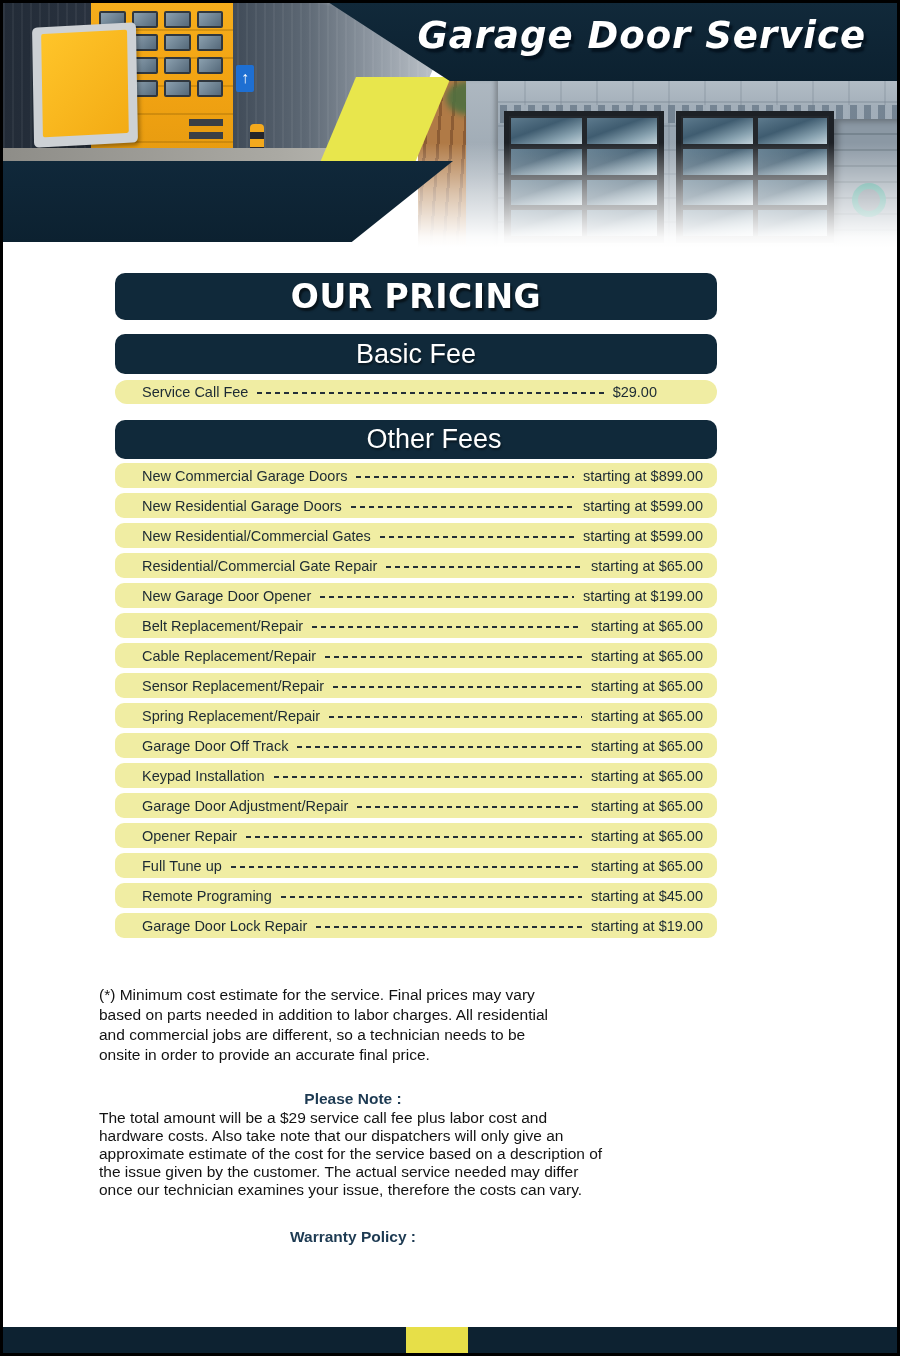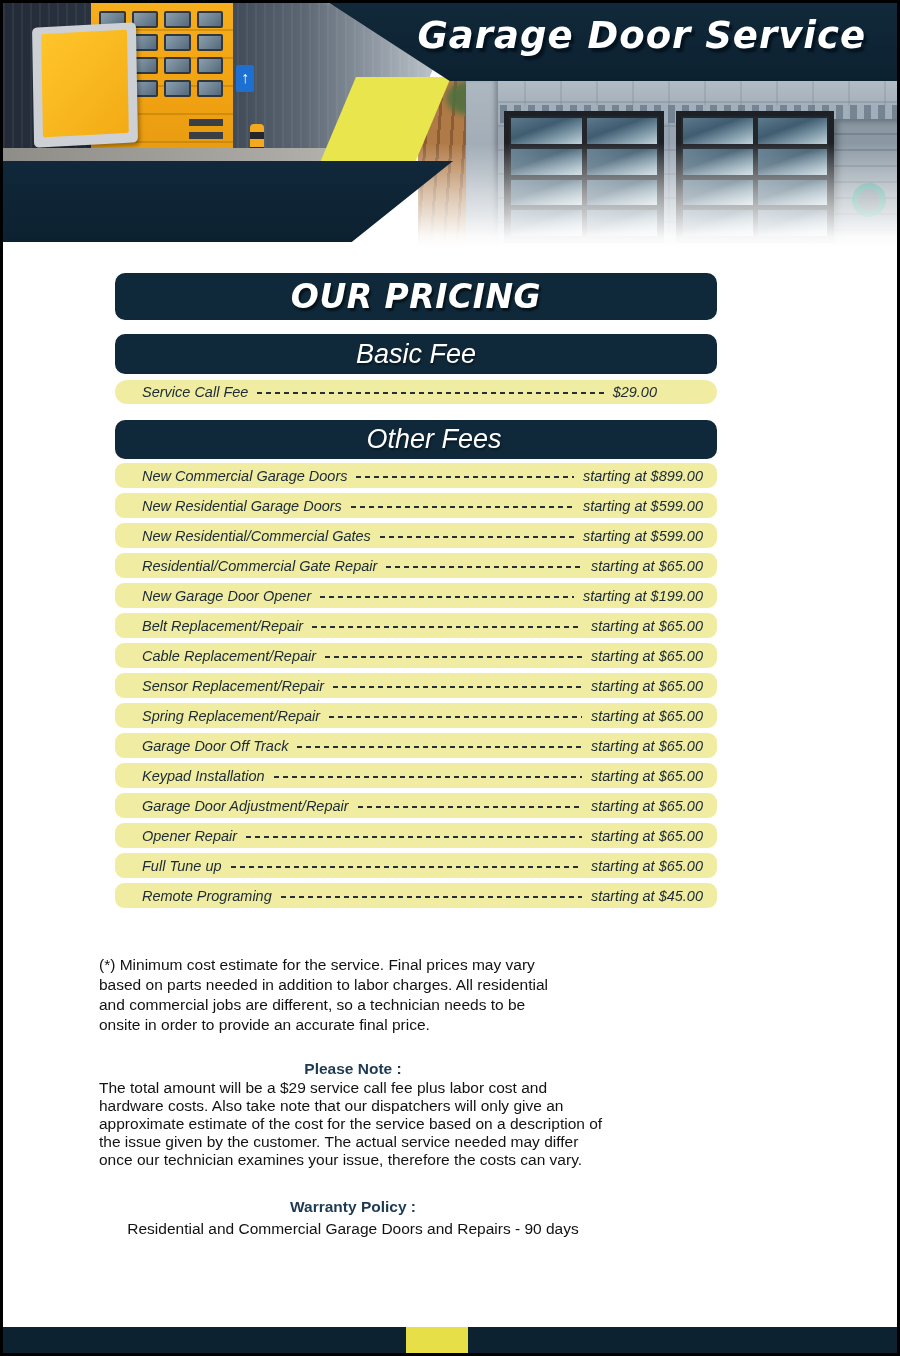--- a/index.html
+++ b/index.html
@@ -88,21 +88,21 @@
     color:#fff;font-family:"DejaVu Sans", sans-serif;font-weight:700;
     font-size:37px;letter-spacing:1px;line-height:1;
     text-shadow:3px 4px 2px rgba(4,16,28,.85);font-style:italic;}
   .stripe-yellow{position:absolute;left:316px;top:74px;width:132px;height:88px;
     background:#e8e64c;clip-path:polygon(28% 0,100% 0,72% 100%,0 100%);}
   .band-left{position:absolute;left:0;top:158px;width:450px;height:81px;
     background:linear-gradient(180deg,#10283a,#0c2130);
     clip-path:polygon(0 0,100% 0,77.5% 100%,0 100%);}
 
   
-  .pricing{padding:26px 0 0 112px;width:716px;font-style:italic;}
+  .pricing{padding:26px 0 0 112px;width:716px;}
   .bar{width:602px;border-radius:10px;background:#10293a;color:#fff;text-align:center;}
   .bar.title-bar{height:47px;line-height:47px;margin-bottom:14px;
     font-size:33px;font-weight:800;letter-spacing:.5px;
     font-family:"DejaVu Sans", sans-serif;
     text-shadow:2px 3px 2px rgba(0,0,0,.55);}
   .bar.sub-bar{height:40px;line-height:40px;font-size:27px;font-weight:400;
     text-shadow:1px 2px 2px rgba(0,0,0,.45);}
   .bar.sub-bar.basic{margin-bottom:6px;}
   .bar.sub-bar.other{margin-top:16px;margin-bottom:4px;height:39px;line-height:39px;padding-left:36px;}
   .fee-row{width:602px;height:25px;border-radius:9px;background:#f0eda3;
@@ -287,27 +287,31 @@
     <div class="fee-row">
       <span class="fee-label">Full Tune up</span>
       <span class="leader"></span>
       <span class="fee-price">starting at $65.00</span>
     </div>
     <div class="fee-row">
       <span class="fee-label">Remote Programing</span>
       <span class="leader"></span>
       <span class="fee-price">starting at $45.00</span>
     </div>
+    <div class="fee-row">
+      <span class="fee-label">Garage Door Lock Repair</span>
+      <span class="leader"></span>
+      <span class="fee-price">starting at $19.00</span>
+    </div>
   </div>
 
   <div class="notes">
     <p class="disclaimer">(*) Minimum cost estimate for the service. Final prices may vary based on parts needed in addition to labor charges. All residential and commercial jobs are different, so a technician needs to be onsite in order to provide an accurate final price.</p>
     <p class="note-head">Please Note :</p>
     <p class="note-text">The total amount will be a $29 service call fee plus labor cost and hardware costs. Also take note that our dispatchers will only give an approximate estimate of the cost for the service based on a description of the issue given by the customer. The actual service needed may differ once our technician examines your issue, therefore the costs can vary.</p>
     <p class="note-head warranty-head">Warranty Policy :</p>
-    <p class="warranty-text">Residential and Commercial Garage Doors and Repairs - 90 days</p>
   </div>
 
   <div class="footer">
     <div class="footer-accent"></div>
   </div>
 
 </div>
 
 </body></html>

